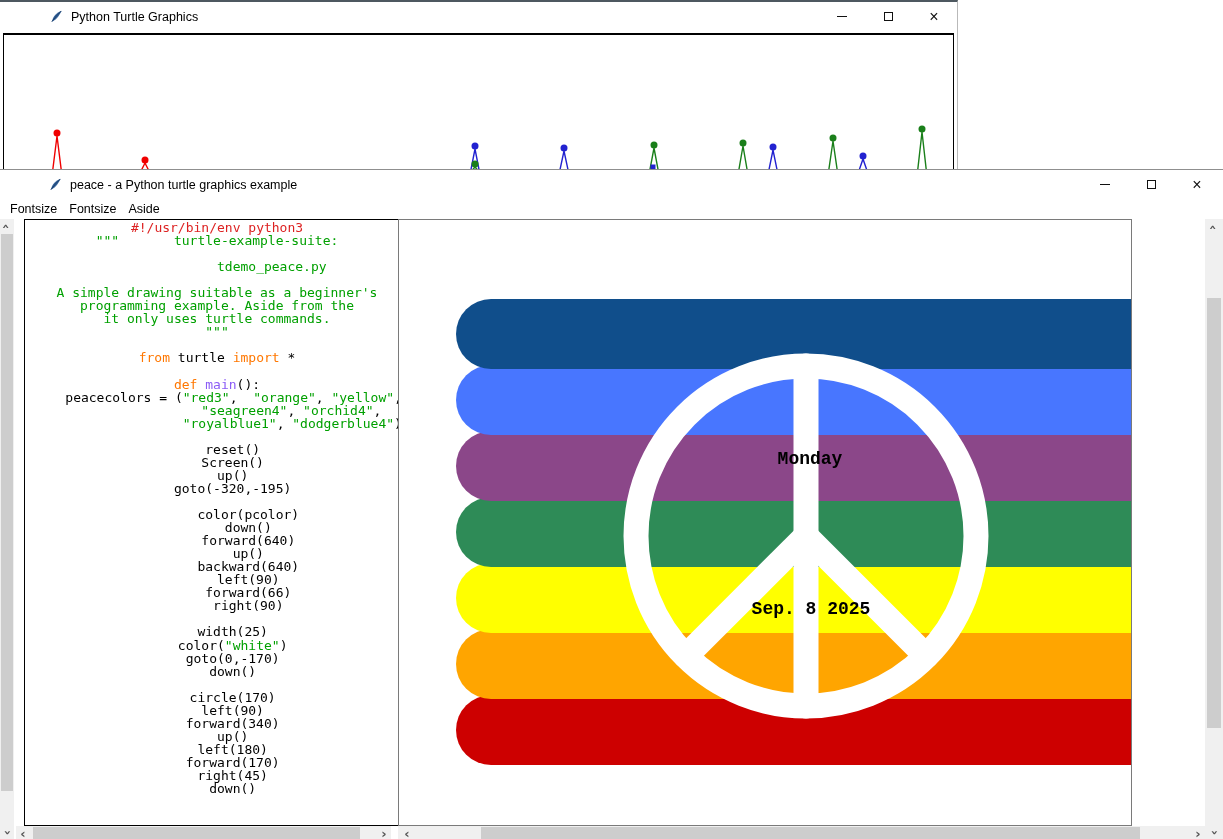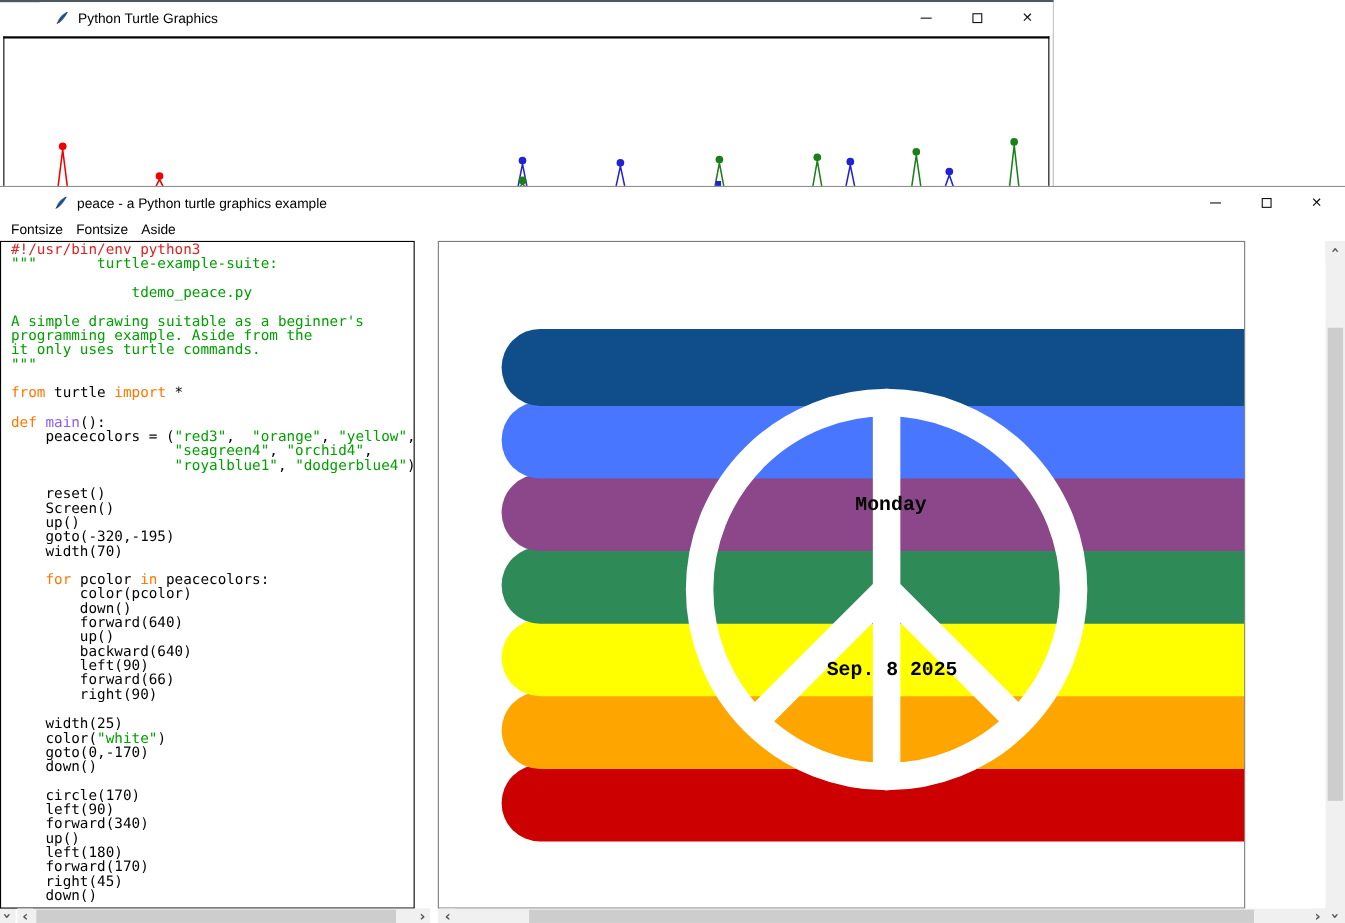--- a/index.html
+++ b/index.html
@@ -22,23 +22,23 @@
 
   
   .front-window { position:absolute; left:0; top:169px; width:1223px; height:670px;
                   background:#fff; border-top:1px solid #8F8F8F; }
   .menubar { position:absolute; left:0; top:28px; width:100%; height:21px; background:#fff;
              display:flex; align-items:center; font-size:12.5px; color:#000; }
   .menu-item { margin-right:12px; padding:1px 0; }
   .menu-item:first-child { margin-left:10px; }
 
   
-  .code-pane { position:absolute; left:0; top:49px; width:377px; height:607px;
+  .code-pane { position:absolute; left:24px; top:49px; width:377px; height:607px;
                background:#fff; border:1px solid #000; overflow:hidden;
-               padding:1px 0 0 9px; }
+               padding:1px 0 0 9px;text-align:center; }
   .code-line { height:13.05px; line-height:13.05px; white-space:pre;
                font-family:"DejaVu Sans Mono", monospace; font-size:13px; }
   .tok-p { color:#000000; }
   .tok-k { color:#FF7700; }
   .tok-s { color:#00A000; }
   .tok-c { color:#DD2222; }
   .tok-d { color:#8b5cf6; }
 
   
   .canvas-pane { position:absolute; left:398px; top:49px; width:734px; height:607px;
@@ -165,23 +165,21 @@
         <div class="code-line"></div>
         <div class="code-line"><span class="tok-k">def</span><span class="tok-p"> </span><span class="tok-d">main</span><span class="tok-p">():</span></div>
         <div class="code-line"><span class="tok-p">    peacecolors = (</span><span class="tok-s">"red3"</span><span class="tok-p">,  </span><span class="tok-s">"orange"</span><span class="tok-p">, </span><span class="tok-s">"yellow"</span><span class="tok-p">,</span></div>
         <div class="code-line"><span class="tok-p">                   </span><span class="tok-s">"seagreen4"</span><span class="tok-p">, </span><span class="tok-s">"orchid4"</span><span class="tok-p">,</span></div>
         <div class="code-line"><span class="tok-p">                   </span><span class="tok-s">"royalblue1"</span><span class="tok-p">, </span><span class="tok-s">"dodgerblue4"</span><span class="tok-p">)</span></div>
         <div class="code-line"></div>
         <div class="code-line"><span class="tok-p">    reset()</span></div>
         <div class="code-line"><span class="tok-p">    Screen()</span></div>
         <div class="code-line"><span class="tok-p">    up()</span></div>
         <div class="code-line"><span class="tok-p">    goto(-320,-195)</span></div>
-        <div class="code-line"><span class="tok-p">    width(70)</span></div>
-        <div class="code-line"></div>
-        <div class="code-line"><span class="tok-p">    </span><span class="tok-k">for</span><span class="tok-p"> pcolor </span><span class="tok-k">in</span><span class="tok-p"> peacecolors:</span></div>
+        <div class="code-line"></div>
         <div class="code-line"><span class="tok-p">        color(pcolor)</span></div>
         <div class="code-line"><span class="tok-p">        down()</span></div>
         <div class="code-line"><span class="tok-p">        forward(640)</span></div>
         <div class="code-line"><span class="tok-p">        up()</span></div>
         <div class="code-line"><span class="tok-p">        backward(640)</span></div>
         <div class="code-line"><span class="tok-p">        left(90)</span></div>
         <div class="code-line"><span class="tok-p">        forward(66)</span></div>
         <div class="code-line"><span class="tok-p">        right(90)</span></div>
         <div class="code-line"></div>
         <div class="code-line"><span class="tok-p">    width(25)</span></div>

